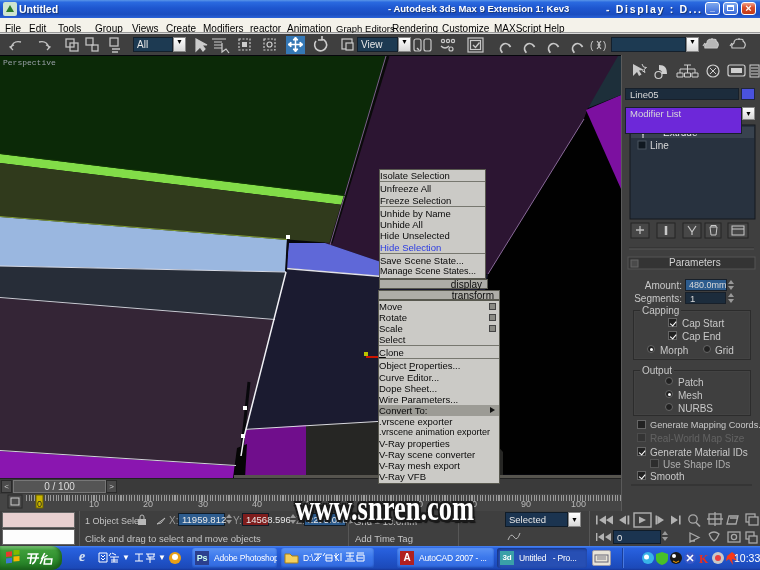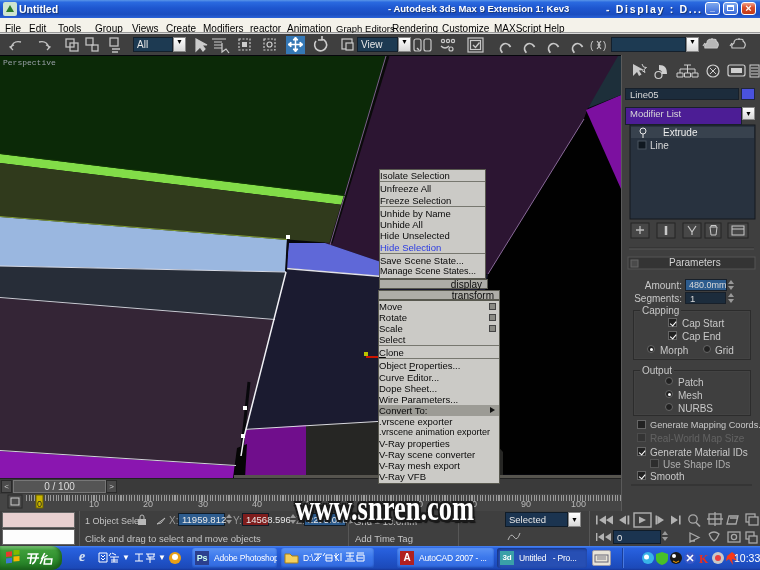--- a/index.html
+++ b/index.html
@@ -269,21 +269,21 @@
 
 <rect x="6" y="202" width="127" height="12" fill="#343434" stroke="#555"></rect>
 <rect x="9" y="205" width="7" height="7" fill="#4a4a4a" stroke="#666"></rect>
 <text x="47" y="211" font-size="10" fill="#d4d4d4" font-family="Liberation Sans">Parameters</text>
 <line x1="9" y1="430" x2="130" y2="430" stroke="#2c2c2c"></line>
 <line x1="7" y1="193" x2="132" y2="193" stroke="#2e2e2e"></line>
 <line x1="7" y1="194" x2="132" y2="194" stroke="#585858"></line>
 </svg>
 <div class="pfield" style="left:3px;top:33px;width:114px;height:12px;line-height:11px">Line05</div>
 <div class="abs" style="left:119px;top:33px;width:14px;height:12px;background:#4a52dd;border:1px solid #20263c"></div>
-<div class="pfield" style="left:3px;top:52px;width:117px;height:18px;line-height:12px;background:#4c1d95">Modifier List</div>
+<div class="pfield" style="left:3px;top:52px;width:117px;height:27px;line-height:12px;background:#6d28d9">Modifier List</div>
 <div class="tdrop" style="left:120px;top:52px;width:13px;height:13px;line-height:12px">▼</div>
 
 <div class="plabel" style="left:18px;top:225px;width:42px;text-align:right">Amount:</div>
 <div class="pfield" style="left:63px;top:224px;width:42px;height:12px;line-height:11px;background:#2d5c8e;font-size:9px;padding-left:3px">480.0mm</div>
 <div class="spin" style="left:105px;top:224px"></div>
 <div class="plabel" style="left:12px;top:238px;width:48px;text-align:right">Segments:</div>
 <div class="pfield" style="left:63px;top:237px;width:41px;height:12px;line-height:11px">1</div>
 <div class="spin" style="left:105px;top:237px"></div>
 
 <div class="group" style="left:11px;top:255px;width:118px;height:50px"></div>

